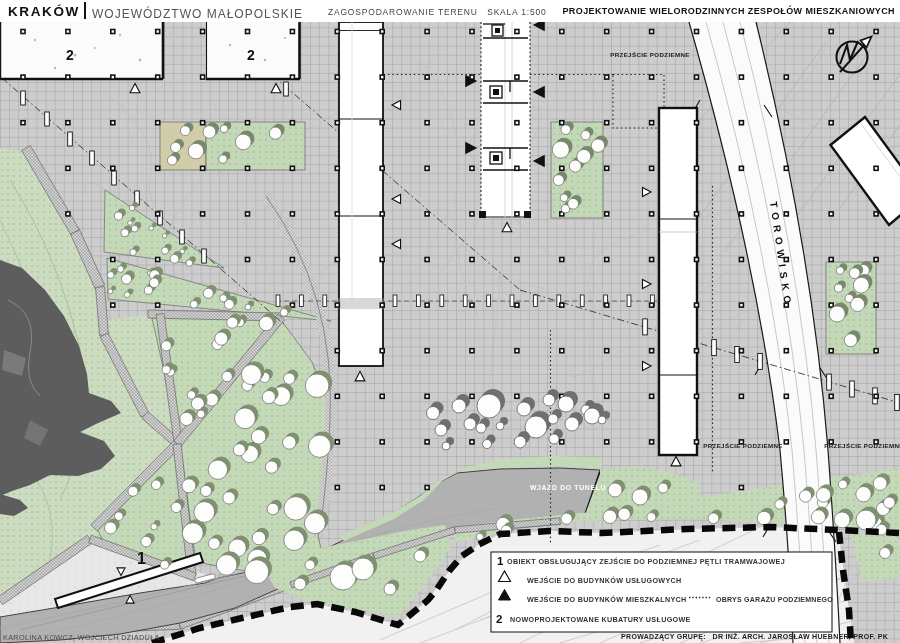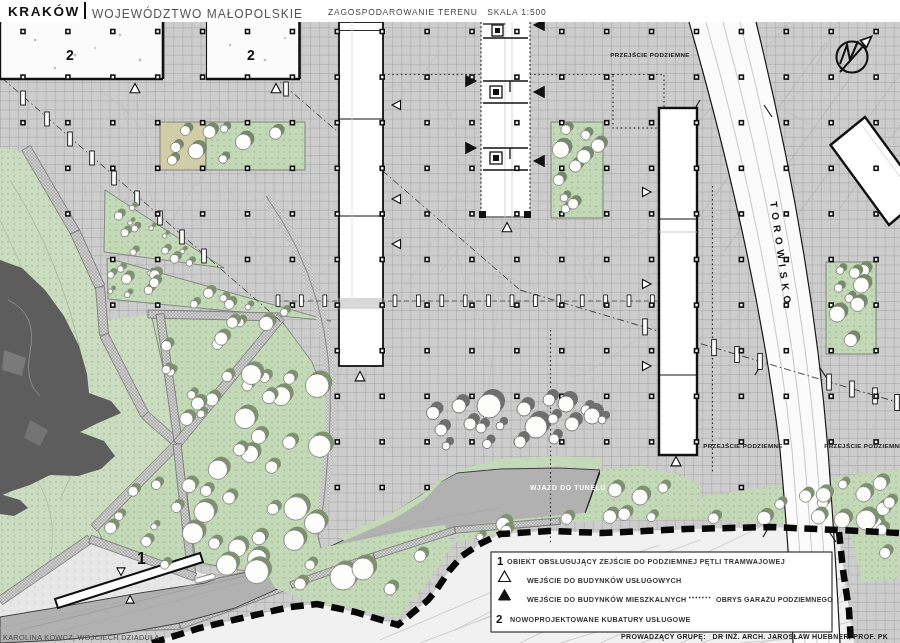--- a/index.html
+++ b/index.html
@@ -1084,13 +1084,14 @@
 <div id="hdr">
 
 <div class="h1">KRAKÓW</div>
 
 <div class="hd"></div>
 
 <div class="h2">WOJEWÓDZTWO MAŁOPOLSKIE</div>
 
 <div class="h3">ZAGOSPODAROWANIE TERENU&nbsp;&nbsp;&nbsp;SKALA 1:500</div>
 
+<div class="h4">PROJEKTOWANIE WIELORODZINNYCH ZESPOŁÓW MIESZKANIOWYCH</div>
 </div>
 </div>
 </body></html>

